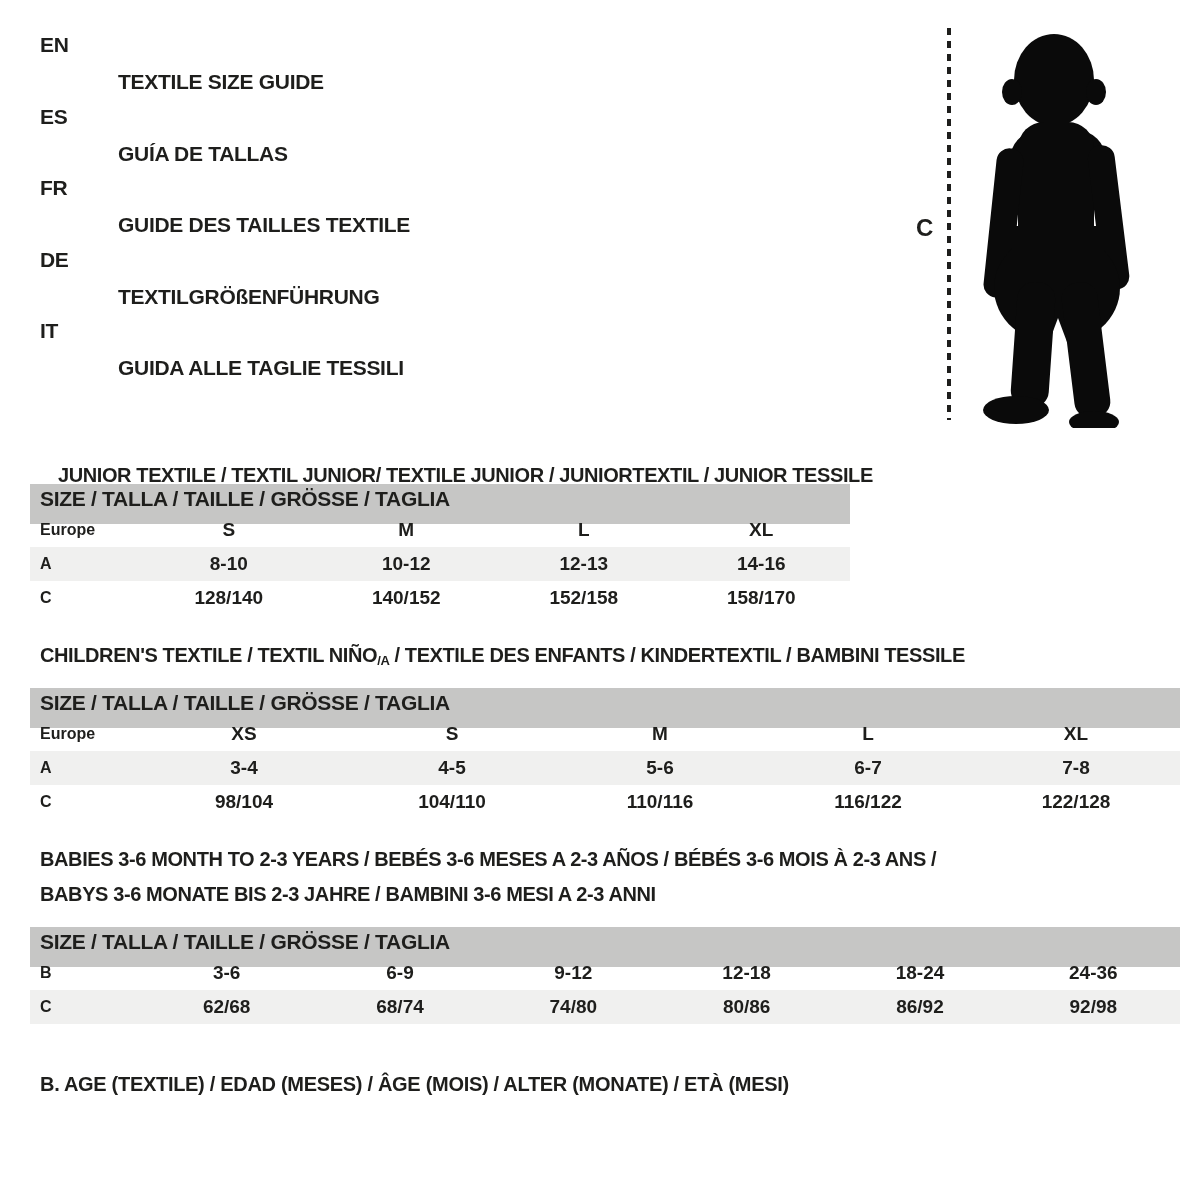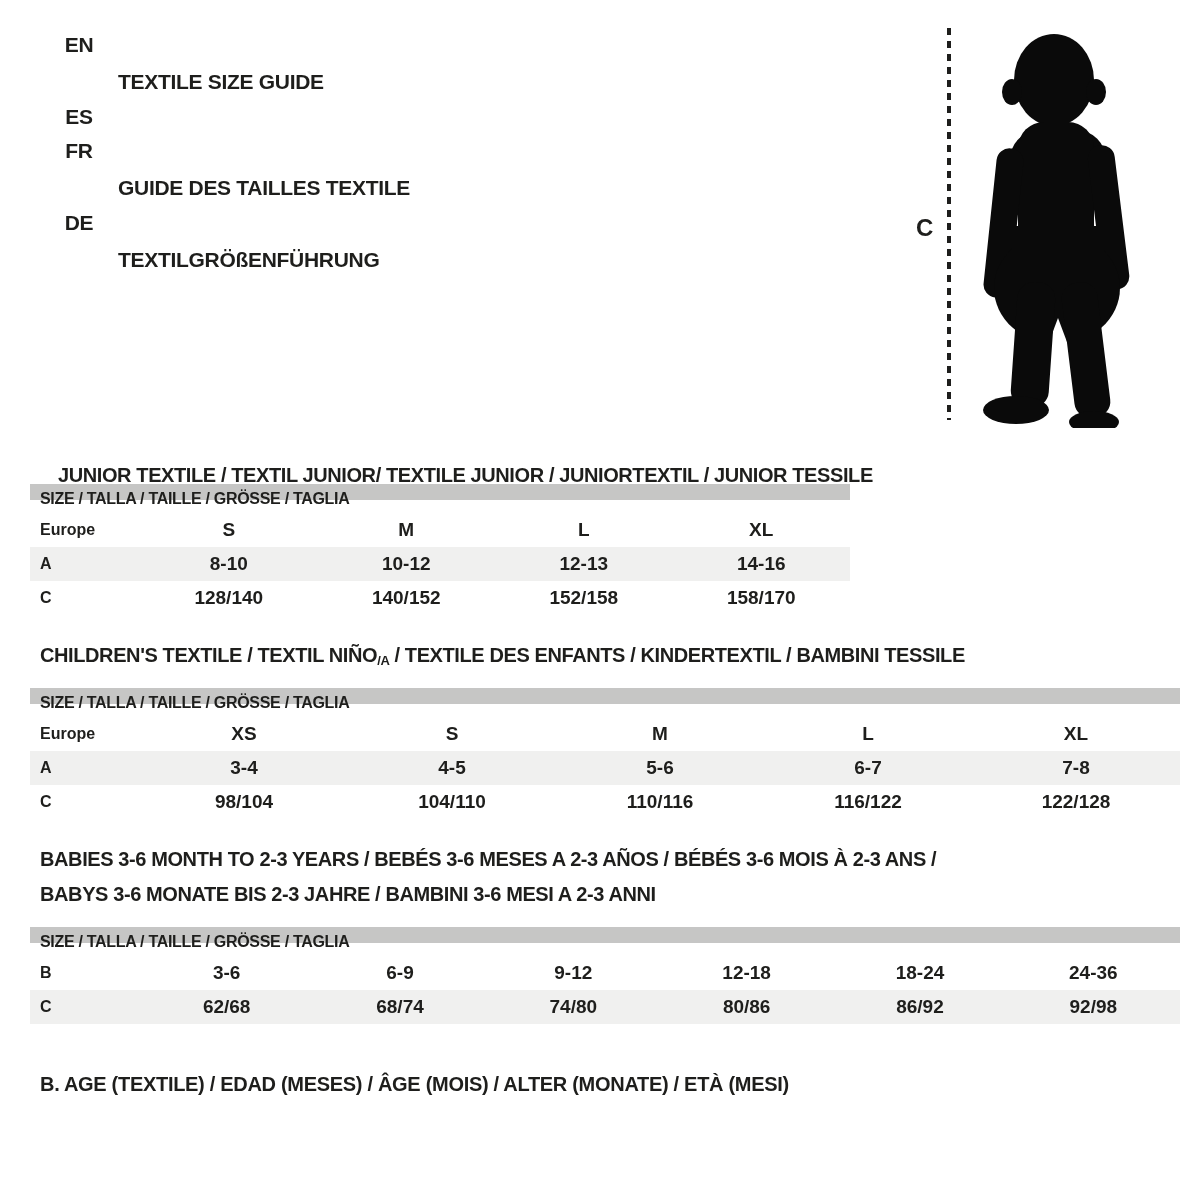--- a/index.html
+++ b/index.html
@@ -9,36 +9,36 @@
     font-family:"Liberation Sans","DejaVu Sans",sans-serif;
     color:#1e1e1c;
     font-weight:700;
     position:relative;
     overflow:hidden;
   }
   .abs { position:absolute; }
 
   
   .lang-row { display:flex; line-height:34.5px; font-size:21px; letter-spacing:-0.3px; }
-  .lang-code { width:78px;text-align:center; }
+  .lang-code { width:78px; }
   .lang-label { white-space:nowrap;margin-top:37px; }
 
   
   .c-label { font-size:24px; }
 
   
   .section-title { font-size:20px; letter-spacing:-0.4px; white-space:nowrap; }
   .subsc { font-size:13px; vertical-align:-3px; }
 
   
   .size-bar {
     background:#c6c6c5;
-    height:16px; line-height:29px;
+    height:40px; line-height:29px;
     padding-left:10px; box-sizing:border-box;
-    font-size:16px; letter-spacing:-0.3px;
+    font-size:21px; letter-spacing:-0.3px;
   }
   .trow { display:flex; height:34px; align-items:center; font-size:19px; }
   .trow.shaded { background:#f0f0ef; }
   .cell-label { width:110px; padding-left:10px; box-sizing:border-box; font-size:16px; }
   .cell { flex:1; text-align:center; }
 
   
   .babies-title-line { line-height:35px; }
 
   
@@ -47,28 +47,33 @@
 </head>
 <body>
 
 <div class="abs" style="left:40px; top:28px;">
   <div class="lang-row">
     <span class="lang-code">EN</span>
     <span class="lang-label">TEXTILE SIZE GUIDE</span>
   </div>
   <div class="lang-row">
     <span class="lang-code">ES</span>
+    <span class="lang-label">GUÍA DE TALLAS</span>
   </div>
   <div class="lang-row">
     <span class="lang-code">FR</span>
     <span class="lang-label">GUIDE DES TAILLES TEXTILE</span>
   </div>
   <div class="lang-row">
     <span class="lang-code">DE</span>
     <span class="lang-label">TEXTILGRÖßENFÜHRUNG</span>
+  </div>
+  <div class="lang-row">
+    <span class="lang-code">IT</span>
+    <span class="lang-label">GUIDA ALLE TAGLIE TESSILI</span>
   </div>
 </div>
 
 <div class="abs" style="left:900px; top:18px; width:280px; height:410px;">
   <span class="abs c-label" style="left:16px; top:196px;">C</span>
   <svg class="abs" style="left:46px; top:10px;" width="6" height="392">
     <line x1="3" y1="0" x2="3" y2="392" stroke="#1e1e1c" stroke-width="4" stroke-dasharray="7 6"></line>
   </svg>
   <svg class="abs" style="left:72px; top:12px;" width="168" height="398" viewBox="0 0 168 398">
     <g fill="#0a0a0a">

